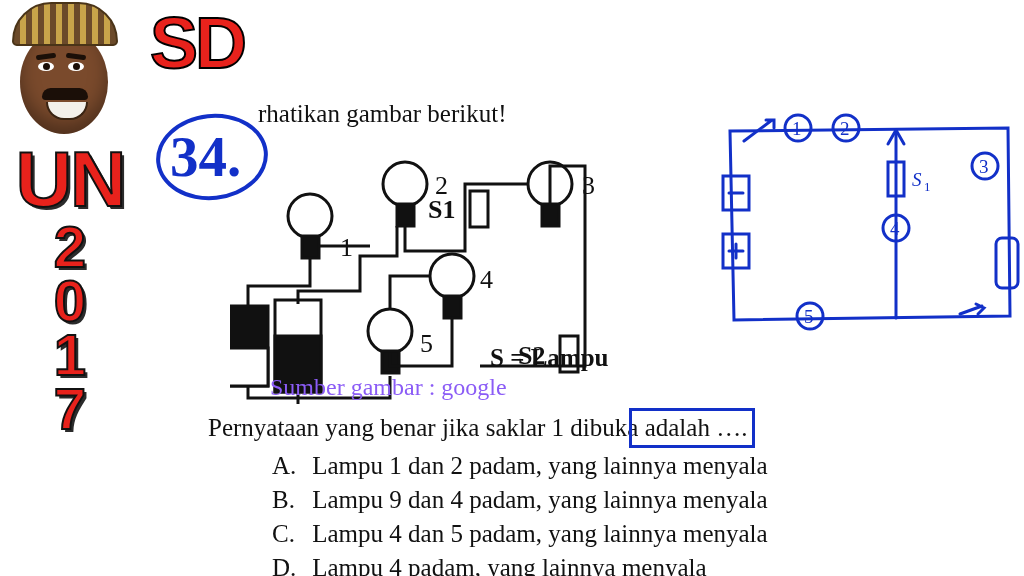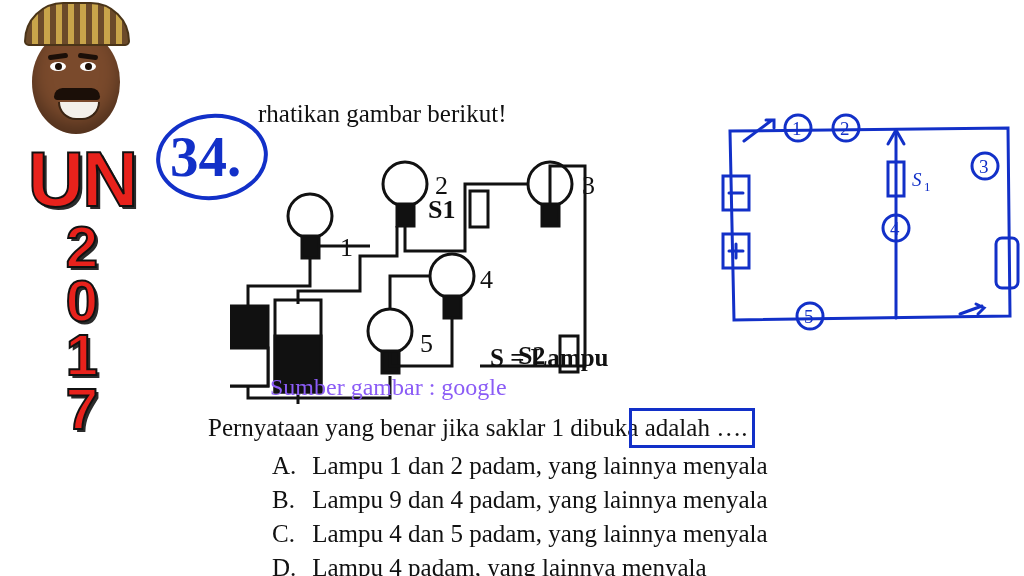--- a/index.html
+++ b/index.html
@@ -5,21 +5,21 @@
   html,body{margin:0;padding:0;}
   body{
     width:1024px;height:576px;
     background:#ffffff;
     font-family:"Liberation Serif", serif;
     overflow:hidden;
     position:relative;
   }
   
   #left-banner{
-    position:absolute;left:12px;top:0;width:140px;height:576px;
+    position:absolute;left:0;top:0;width:140px;height:576px;
     background:#ffffff;
   }
   #face-photo{
     position:absolute;left:4px;top:0;width:120px;height:140px;
     overflow:hidden;
   }
   .hat{
     position:absolute;left:8px;top:2px;width:102px;height:40px;
     background:
       repeating-linear-gradient(90deg,#6b4a2a 0 6px,#c8a44a 6px 12px);
@@ -172,20 +172,21 @@
       <span>2</span>
       <span>0</span>
       <span>1</span>
       <span>7</span>
     </div>
   </div>
 </div>
 
 <div id="header">
   <div id="header-row">
+    <span class="sd">SD</span>
   </div>
 </div>
 
 <div class="divider-v"></div>
 
 <div id="sheet">
 
   <div id="prompt">rhatikan gambar berikut!</div>
 
   <div id="q-number">

